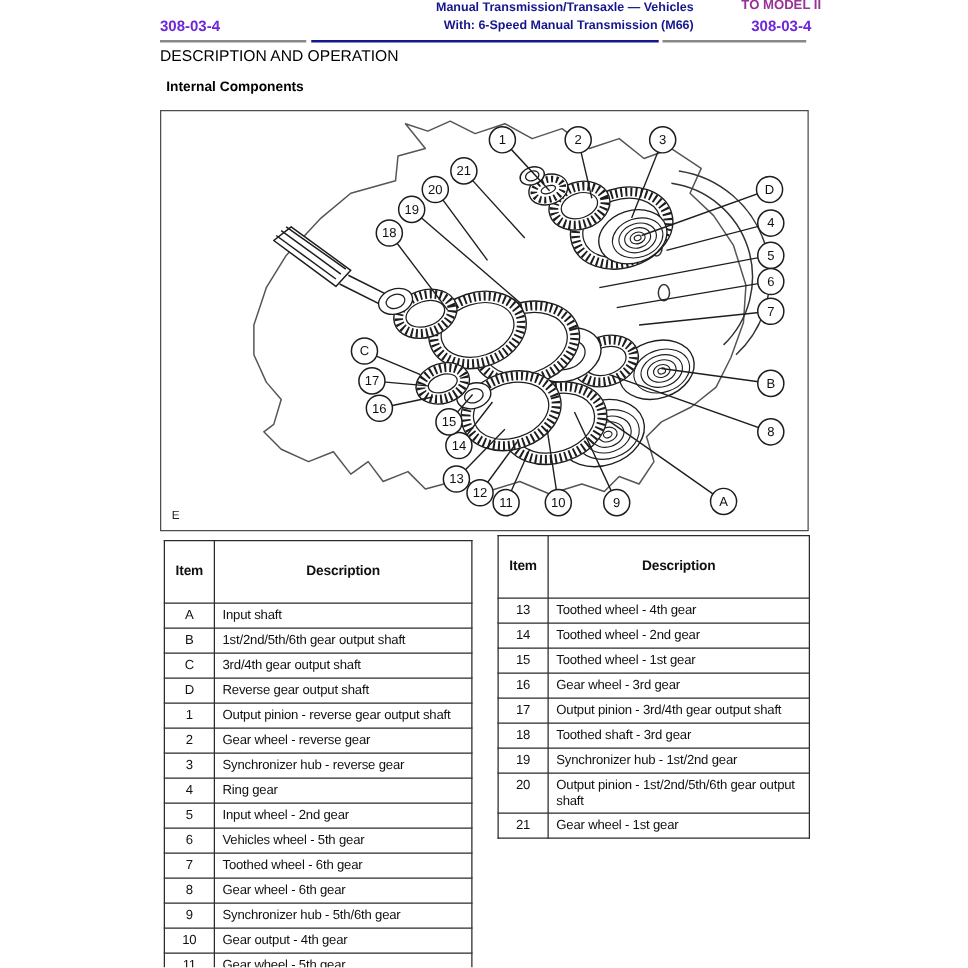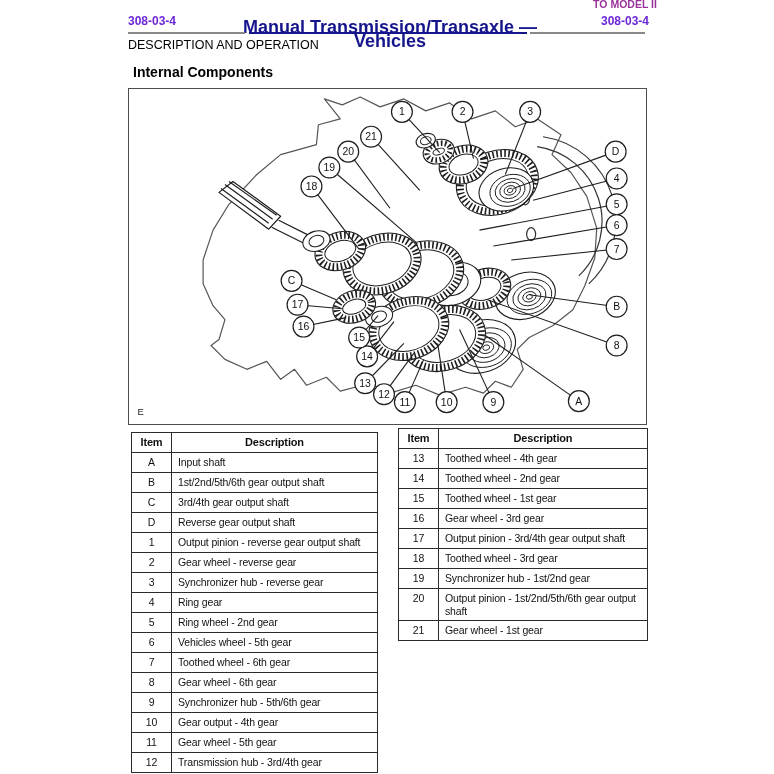--- a/index.html
+++ b/index.html
@@ -3,58 +3,59 @@
 <meta charset="utf-8">
 <style>
   html,body{margin:0;padding:0;background:#fff;}
   .page{
     position:relative;width:774px;height:774px;background:#ffffff;
     font-family:"Liberation Sans",sans-serif;color:#111;overflow:hidden;
   }
   .abs{position:absolute;}
   .pagenum{font-weight:bold;font-size:12px;color:#6d28d9;}
   .title{
-    left:225px;top:20px;width:330px;text-align:center;
-    font-weight:bold;font-size:18px;line-height:14px;color:#16168c;
+    left:225px;top:0;width:330px;text-align:right;
+    font-weight:bold;font-size:10px;line-height:14px;color:#16168c;
   }
   .modellink{
     left:575px;top:-2px;width:100px;text-align:center;
     font-weight:bold;font-size:10.5px;color:#993399;text-decoration:none;display:block;
   }
   .rule{top:32px;height:1.5px;background:#888;}
   .rule.center{background:#16168c;}
   .h1{left:128px;top:38px;font-weight:normal;font-size:12.5px;color:#000;}
-  .h2{left:133px;top:64px;font-weight:bold;font-size:14px;color:#000;}
+  .h2{left:133px;top:64px;font-weight:bold;font-size:11px;color:#000;}
   .figurebox{
     left:128px;top:88px;width:519px;height:337px;
     border:1px solid #4d4d4d;box-sizing:border-box;background:#fff;
   }
   table.itemtable{
     position:absolute;border-collapse:collapse;background:#fff;
     font-size:10.5px;table-layout:fixed;
   }
   table.itemtable th,table.itemtable td{
     border:1px solid #2b2b2b;line-height:12.5px;height:13px;
     padding:3px 8px 3px 6px;vertical-align:top;letter-spacing:-0.15px;
   }
-  table.itemtable th{font-weight:bold;font-size:11px;text-align:center;padding:3px 2px;}
+  table.itemtable th{font-weight:bold;font-size:11px;text-align:center;padding:18px 2px;}
   table.itemtable td.c-item{text-align:center;padding:3px 2px;}
   .t-left{left:131px;top:432px;width:247px;}
   .t-right{left:398px;top:428px;width:250px;}
   .t-left col.item,.t-right col.item{width:40px;}
 </style>
 </head>
 <body>
 
 <div class="page">
 
   <div class="abs pagenum" style="left:128px;top:14px;">308-03-4</div>
 
   <div class="abs title">
     <div>Manual Transmission/Transaxle — Vehicles</div>
+    <div>With: 6-Speed Manual Transmission (M66)</div>
   </div>
 
   <a class="abs modellink" href="#">TO MODEL II</a>
 
   <div class="abs pagenum" style="left:575px;top:14px;width:100px;text-align:center;">308-03-4</div>
 
   <div class="abs rule" style="left:128px;width:117px;"></div>
   <div class="abs rule center" style="left:249px;width:278px;"></div>
   <div class="abs rule" style="left:530px;width:115px;"></div>
 
@@ -300,21 +301,21 @@
           <td>Synchronizer hub - reverse gear</td>
         </tr>
 
         <tr>
           <td class="c-item">4</td>
           <td>Ring gear</td>
         </tr>
 
         <tr>
           <td class="c-item">5</td>
-          <td>Ring wheel - 2nd gear</td>
+          <td>Input wheel - 2nd gear</td>
         </tr>
 
         <tr>
           <td class="c-item">6</td>
           <td>Vehicles wheel - 5th gear</td>
         </tr>
 
         <tr>
           <td class="c-item">7</td>
           <td>Toothed wheel - 6th gear</td>
@@ -380,21 +381,21 @@
           <td>Gear wheel - 3rd gear</td>
         </tr>
 
         <tr>
           <td class="c-item">17</td>
           <td>Output pinion - 3rd/4th gear output shaft</td>
         </tr>
 
         <tr>
           <td class="c-item">18</td>
-          <td>Toothed wheel - 3rd gear</td>
+          <td>Toothed shaft - 3rd gear</td>
         </tr>
 
         <tr>
           <td class="c-item">19</td>
           <td>Synchronizer hub - 1st/2nd gear</td>
         </tr>
 
         <tr>
           <td class="c-item">20</td>
           <td>Output pinion - 1st/2nd/5th/6th gear output shaft</td>

